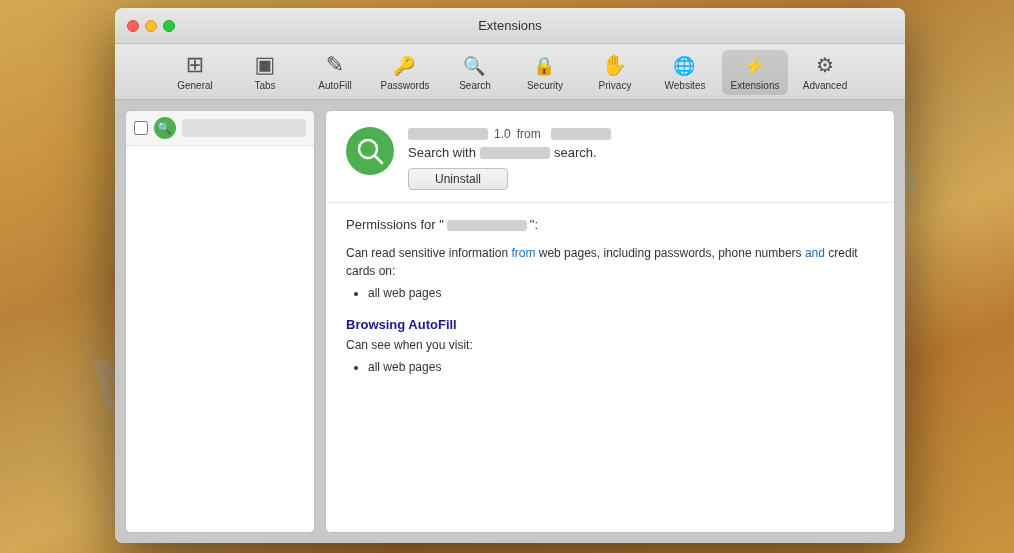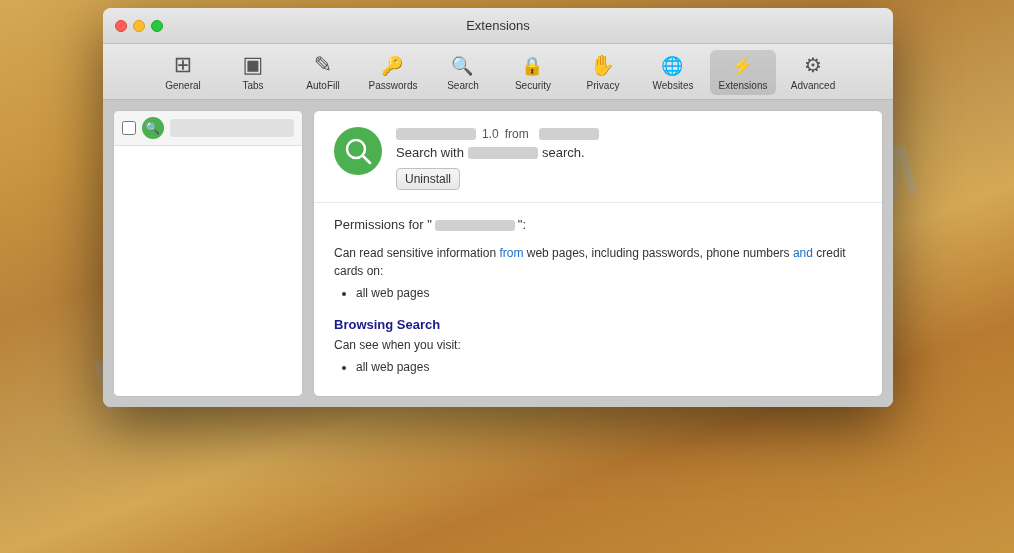--- a/index.html
+++ b/index.html
@@ -42,23 +42,23 @@
       white-space: nowrap;
       z-index: 1;
       letter-spacing: 2px;
       pointer-events: none;
     }
 
     
     .window {
       position: absolute;
       top: 8px;
-      left: 103px;
+      left: 115px;
       width: 790px;
-      height: 399px;
+      height: 535px;
       background: #ebebeb;
       border-radius: 8px;
       box-shadow: 0 20px 60px rgba(0,0,0,0.5);
       z-index: 10;
       display: flex;
       flex-direction: column;
       overflow: hidden;
     }
 
     
@@ -271,21 +271,21 @@
       height: 12px;
       background: #d0d0d0;
       border-radius: 3px;
       display: inline-block;
       vertical-align: middle;
       margin: 0 4px;
     }
 
     .uninstall-btn {
       margin-top: 8px;
-      padding: 3px 8px;
+      padding: 3px 26px;
       background: linear-gradient(to bottom, #f5f5f5, #e8e8e8);
       border: 1px solid #c0c0c0;
       border-radius: 4px;
       font-size: 12px;
       cursor: pointer;
       color: #333;
     }
 
     
     .permissions {
@@ -460,21 +460,21 @@
         <div class="perm-section">
           <div class="perm-desc">
             Can read sensitive information <span class="highlight">from</span> web pages, including passwords, phone numbers <span class="highlight">and</span> credit cards on:
           </div>
           <ul class="perm-list">
             <li>all web pages</li>
           </ul>
         </div>
 
         <div class="perm-section">
-          <div class="perm-section-title">Browsing Search</div>
+          <div class="perm-section-title">Browsing AutoFill</div>
           <div class="perm-desc">Can see when you visit:</div>
           <ul class="perm-list">
             <li>all web pages</li>
           </ul>
         </div>
       </div>
     </div>
 
   </div>
 </div>

